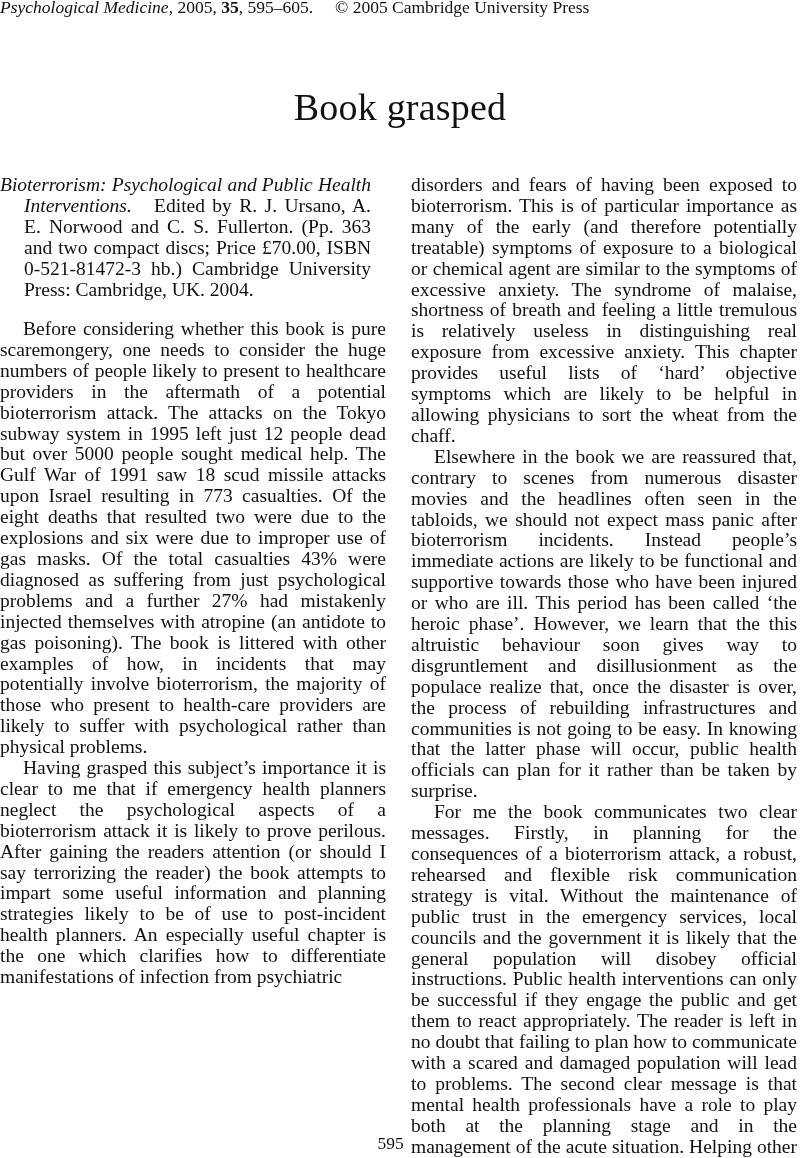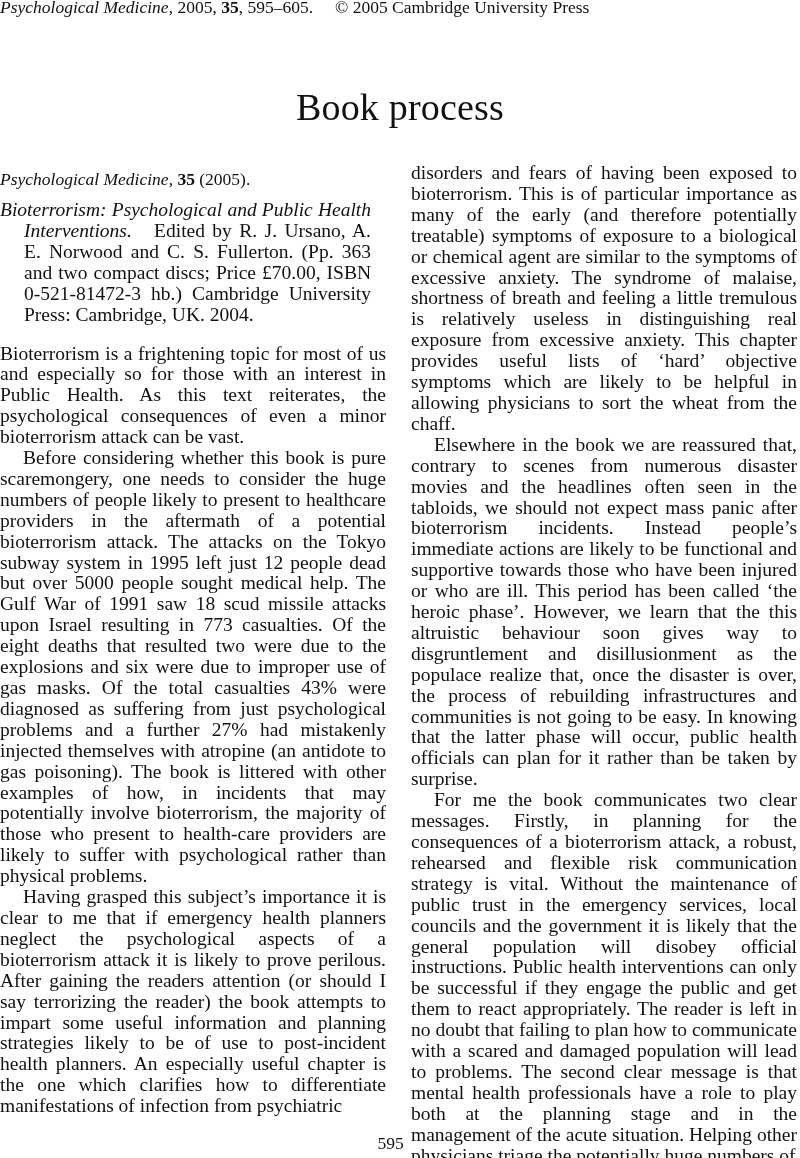--- a/index.html
+++ b/index.html
@@ -62,55 +62,51 @@
       text-indent: -24px;
       text-align: justify;
       line-height: 21px;
     }
     .bib .book-title { font-style: italic; }
     p.body {
       margin: 0;
       text-indent: 23px;
     }
     p.body.first { text-indent: 0; }
-    p.body.cont { text-indent: 0; }
+    p.body.cont { text-indent: 0; margin-top: 12px; }
     .page-number {
       position: absolute;
       top: 1133px;
       left: 0;
       width: 781px;
       text-align: center;
       font-size: 17.5px;
       line-height: 20px;
     }
   </style>
 </head>
 <body>
 
 <header class="running-head">
   <div>
     <span class="journal">Psychological Medicine</span><span>, 2005, </span><span class="vol">35</span><span>, 595–605.</span><span class="copy">© 2005 Cambridge University Press</span>
   </div>
 </header>
 
-<h1 class="section-title">Book process</h1>
+<h1 class="section-title">Book grasped</h1>
 
 <article>
   <div class="col col-left">
     <div class="citation">
-      <div>
-        <span class="journal">Psychological Medicine</span>, <span class="vol">35</span><span> (2005).</span>
-      </div>
     </div>
 
     <div class="bib">
       <span class="book-title">Bioterrorism: Psychological and Public Health Interventions.</span>&nbsp;&nbsp; <span>Edited by R. J. Ursano, A. E. Norwood and C. S. Fullerton. (Pp. 363 and two compact discs; Price £70.00, ISBN 0-521-81472-3 hb.) Cambridge University Press: Cambridge, UK. 2004.</span>
     </div>
 
-    <p class="body first">Bioterrorism is a frightening topic for most of us and especially so for those with an interest in Public Health. As this text reiterates, the psychological consequences of even a minor bioterrorism attack can be vast.</p>
     <p class="body">Before considering whether this book is pure scaremongery, one needs to consider the huge numbers of people likely to present to health­care providers in the aftermath of a potential bioterrorism attack. The attacks on the Tokyo subway system in 1995 left just 12 people dead but over 5000 people sought medical help. The Gulf War of 1991 saw 18 scud missile attacks upon Israel resulting in 773 casualties. Of the eight deaths that resulted two were due to the explosions and six were due to improper use of gas masks. Of the total casualties 43% were diagnosed as suffering from just psychological problems and a further 27% had mistakenly injected themselves with atropine (an antidote to gas poisoning). The book is littered with other examples of how, in incidents that may potentially involve bioterrorism, the majority of those who present to health-care providers are likely to suffer with psychological rather than physical problems.</p>
     <p class="body">Having grasped this subject’s importance it is clear to me that if emergency health planners neglect the psychological aspects of a bioterrorism attack it is likely to prove perilous. After gaining the readers attention (or should I say terrorizing the reader) the book attempts to impart some useful information and planning strategies likely to be of use to post-incident health planners. An especially useful chapter is the one which clarifies how to differentiate manifestations of infection from psychiatric</p>
   </div>
 
   <div class="col col-right">
     <p class="body cont">disorders and fears of having been exposed to bioterrorism. This is of particular importance as many of the early (and therefore potentially treatable) symptoms of exposure to a biological or chemical agent are similar to the symptoms of excessive anxiety. The syndrome of malaise, shortness of breath and feeling a little tremulous is relatively useless in distinguishing real exposure from excessive anxiety. This chapter provides useful lists of ‘hard’ objective symptoms which are likely to be helpful in allowing physicians to sort the wheat from the chaff.</p>
     <p class="body">Elsewhere in the book we are reassured that, contrary to scenes from numerous disaster movies and the headlines often seen in the tabloids, we should not expect mass panic after bioterrorism incidents. Instead people’s immediate actions are likely to be functional and supportive towards those who have been injured or who are ill. This period has been called ‘the heroic phase’. However, we learn that the this altruistic behaviour soon gives way to disgruntlement and disillusionment as the populace realize that, once the disaster is over, the process of rebuilding infrastructures and communities is not going to be easy. In knowing that the latter phase will occur, public health officials can plan for it rather than be taken by surprise.</p>
     <p class="body">For me the book communicates two clear messages. Firstly, in planning for the consequences of a bioterrorism attack, a robust, rehearsed and flexible risk communication strategy is vital. Without the maintenance of public trust in the emergency services, local councils and the government it is likely that the general population will disobey official instructions. Public health interventions can only be successful if they engage the public and get them to react appropriately. The reader is left in no doubt that failing to plan how to communicate with a scared and damaged population will lead to problems. The second clear message is that mental health professionals have a role to play both at the planning stage and in the management of the acute situation. Helping other physicians triage the potentially huge numbers of</p>
   </div>
 </article>

